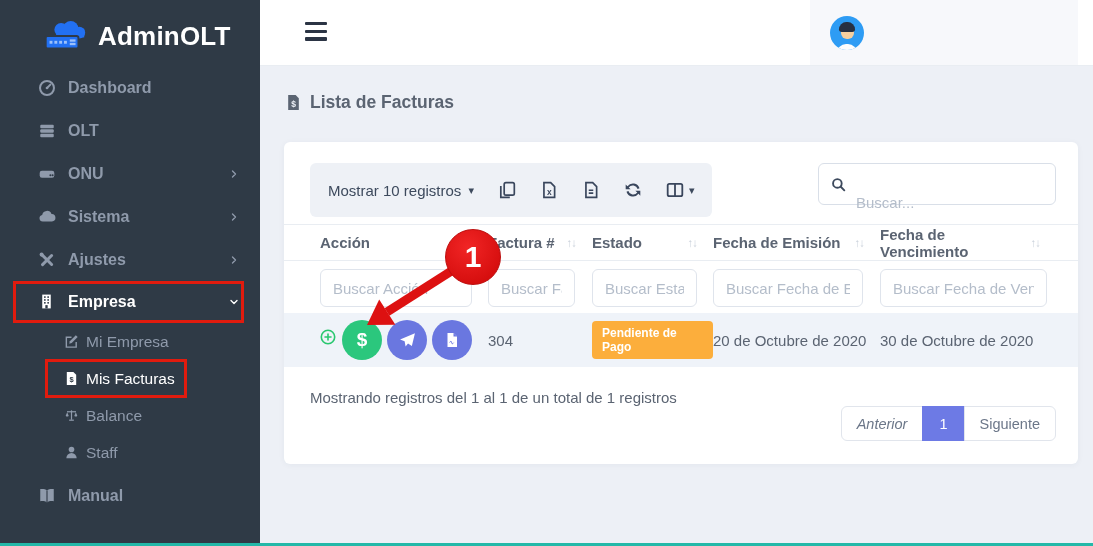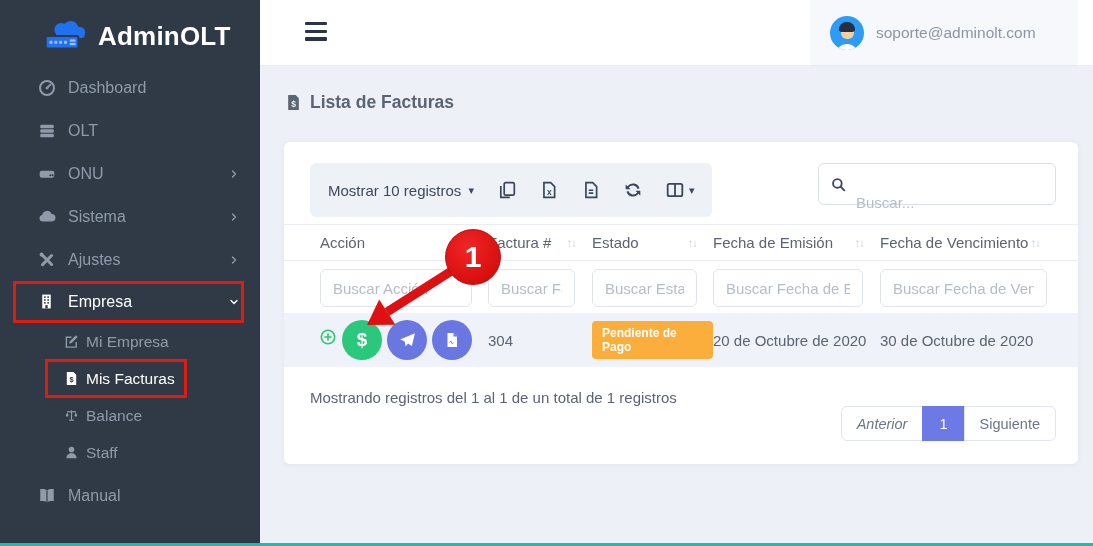--- a/index.html
+++ b/index.html
@@ -6,21 +6,21 @@
   html,body { width:1093px; height:546px; overflow:hidden;
     font-family:"Liberation Sans", sans-serif; }
   .app { position:relative; width:1093px; height:546px; background:#edf0f6; }
 
   
   .sidebar { position:absolute; left:0; top:0; width:260px; height:546px;
     background:#2f3a46; z-index:10; }
   .logo { display:flex; align-items:center; gap:8px; padding:16px 0 10px 38px; height:66px; cursor:pointer;text-align:right; }
   .logo-text { color:#fff; font-size:26px; font-weight:800; letter-spacing:.2px; }
   .nav-item { height:43px; display:flex; align-items:center; padding:0 20px 0 38px;
-    color:#8f9aab; font-size:16px; cursor:pointer; position:relative; }
+    color:#8f9aab; font-size:16px; cursor:pointer; position:relative;font-weight:bold; }
   .nav-item .nav-icon { width:18px; height:18px; margin-right:12px; display:inline-flex; flex:0 0 18px; }
   .nav-item .chev { margin-left:auto; width:12px; height:12px; display:inline-flex; }
   .nav-item.active { color:#fff; }
   .nav-item.empresa { height:38px; margin:2px 0; }
   .sub-item { height:37px; display:flex; align-items:center; padding-left:64px;
     color:#8f9aab; font-size:15.5px; cursor:pointer; position:relative; }
   .sub-item .nav-icon { width:15px; height:15px; margin-right:7px; display:inline-flex; flex:0 0 15px; }
   .sub-item.active { color:#fff; }
   .nav-item.manual { margin-top:3px; }
 
@@ -68,21 +68,21 @@
   .search-box svg { flex:0 0 15px; color:#3d4a5d; }
   .search-box input { border:none; outline:none; width:100%; font-size:15px;
     color:#5b6472; font-family:"Liberation Sans", sans-serif; background:transparent;margin-top:36px; }
   .search-box input::placeholder { color:#b4bdca; }
 
   .grid { display:grid; grid-template-columns:168px 104px 121px 167px 1fr;
     padding-left:36px; padding-right:22px; align-items:center; }
   .thead { position:absolute; left:0; right:0; top:82px; height:37px;
     border-top:1px solid #e9edf2; border-bottom:1px solid #e9edf2; }
   .th { display:flex; align-items:center; justify-content:space-between;
-    padding-right:16px; color:#5b6472; font-size:15px; font-weight:normal; cursor:pointer; }
+    padding-right:16px; color:#5b6472; font-size:15px; font-weight:bold; cursor:pointer; }
   .sort { font-size:11.5px; color:#c9d0da; letter-spacing:-1px; }
 
   .tfilters { position:absolute; left:0; right:0; top:124px; height:44px; }
   .tfilters input { height:38px; border:1px solid #dfe4ec; border-radius:6px;
     padding:0 12px; font-size:15px; color:#5b6472; outline:none;
     font-family:"Liberation Sans", sans-serif; }
   .tfilters input::placeholder { color:#b4bdca; }
   .f1{width:152px;} .f2{width:87px;} .f3{width:105px;} .f4{width:150px;} .f5{width:167px;}
 
   .trow { position:absolute; left:0; right:0; top:171px; height:54px; background:#eff3f9; }
@@ -301,21 +301,20 @@
       <span></span>
         <span></span>
         <span></span>
     </div>
     <div class="user-chip">
       <span class="avatar">
         <span class="face"></span>
           <span class="hair"></span>
           <span class="shirt"></span>
       </span>
-      <span class="user-email">soporte@adminolt.com</span>
     </div>
   </header>
 
   <main class="content">
     <div class="page-title">
       <span style="display:inline-flex;">
         <svg viewBox="0 0 16 16" width="17" height="17">
             <path fill="#5b6472" d="M3 1h7l3 3v11H3z"></path>
             <text x="8" y="12" font-size="8" font-weight="bold" fill="#edf0f6" text-anchor="middle">$</text>
           </svg>

